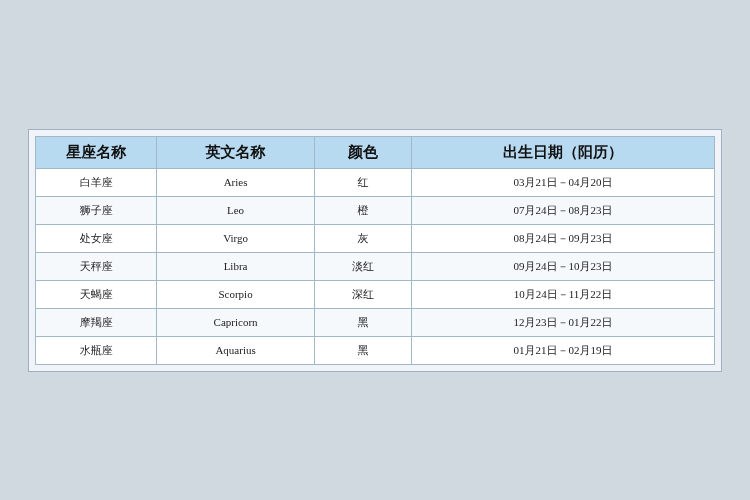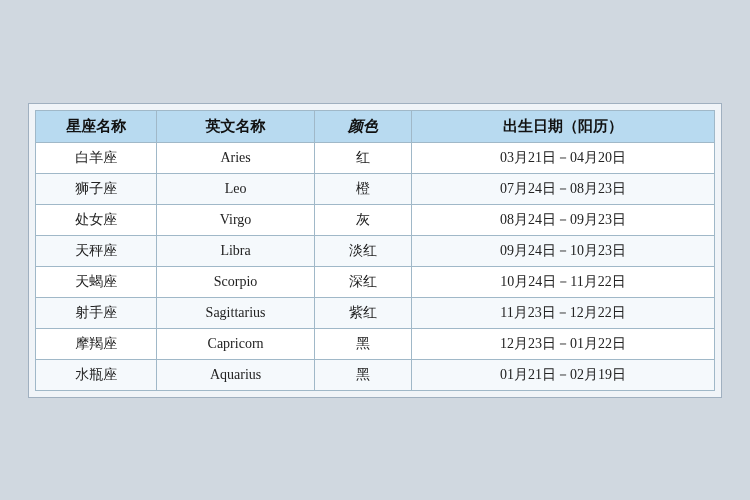--- a/index.html
+++ b/index.html
@@ -26,42 +26,42 @@
 
     table {
       border-collapse: collapse;
       width: 680px;
     }
 
     th, td {
       border: 1px solid #a0b8c8;
       text-align: center;
       padding: 6px 10px;
-      font-size: 14px;
+      font-size: 11px;
       color: #222;
     }
 
     thead th {
       background-color: #b8daf0;
       font-weight: bold;
       font-size: 15px;
       color: #111;
     }
 
     tbody tr {
       background-color: #ffffff;
     }
 
     tbody tr:nth-child(even) {
       background-color: #f5f9fc;
     }
 
     .col-zh { width: 100px; }
     .col-en { width: 130px; }
-    .col-color { width: 80px; font-style: italic; }
+    .col-color { width: 80px; }
     .col-date { width: 250px; }
   </style>
 </head>
 <body>
 
 <div class="table-container">
   <table>
     <thead>
       <tr>
         <th class="col-zh">星座名称</th>
@@ -95,26 +95,20 @@
           <td>淡红</td>
           <td>09月24日－10月23日</td>
         </tr>
         <tr>
           <td>天蝎座</td>
           <td>Scorpio</td>
           <td>深红</td>
           <td>10月24日－11月22日</td>
         </tr>
         <tr>
-          <td>射手座</td>
-          <td>Sagittarius</td>
-          <td>紫红</td>
-          <td>11月23日－12月22日</td>
-        </tr>
-        <tr>
           <td>摩羯座</td>
           <td>Capricorn</td>
           <td>黑</td>
           <td>12月23日－01月22日</td>
         </tr>
         <tr>
           <td>水瓶座</td>
           <td>Aquarius</td>
           <td>黑</td>
           <td>01月21日－02月19日</td>

